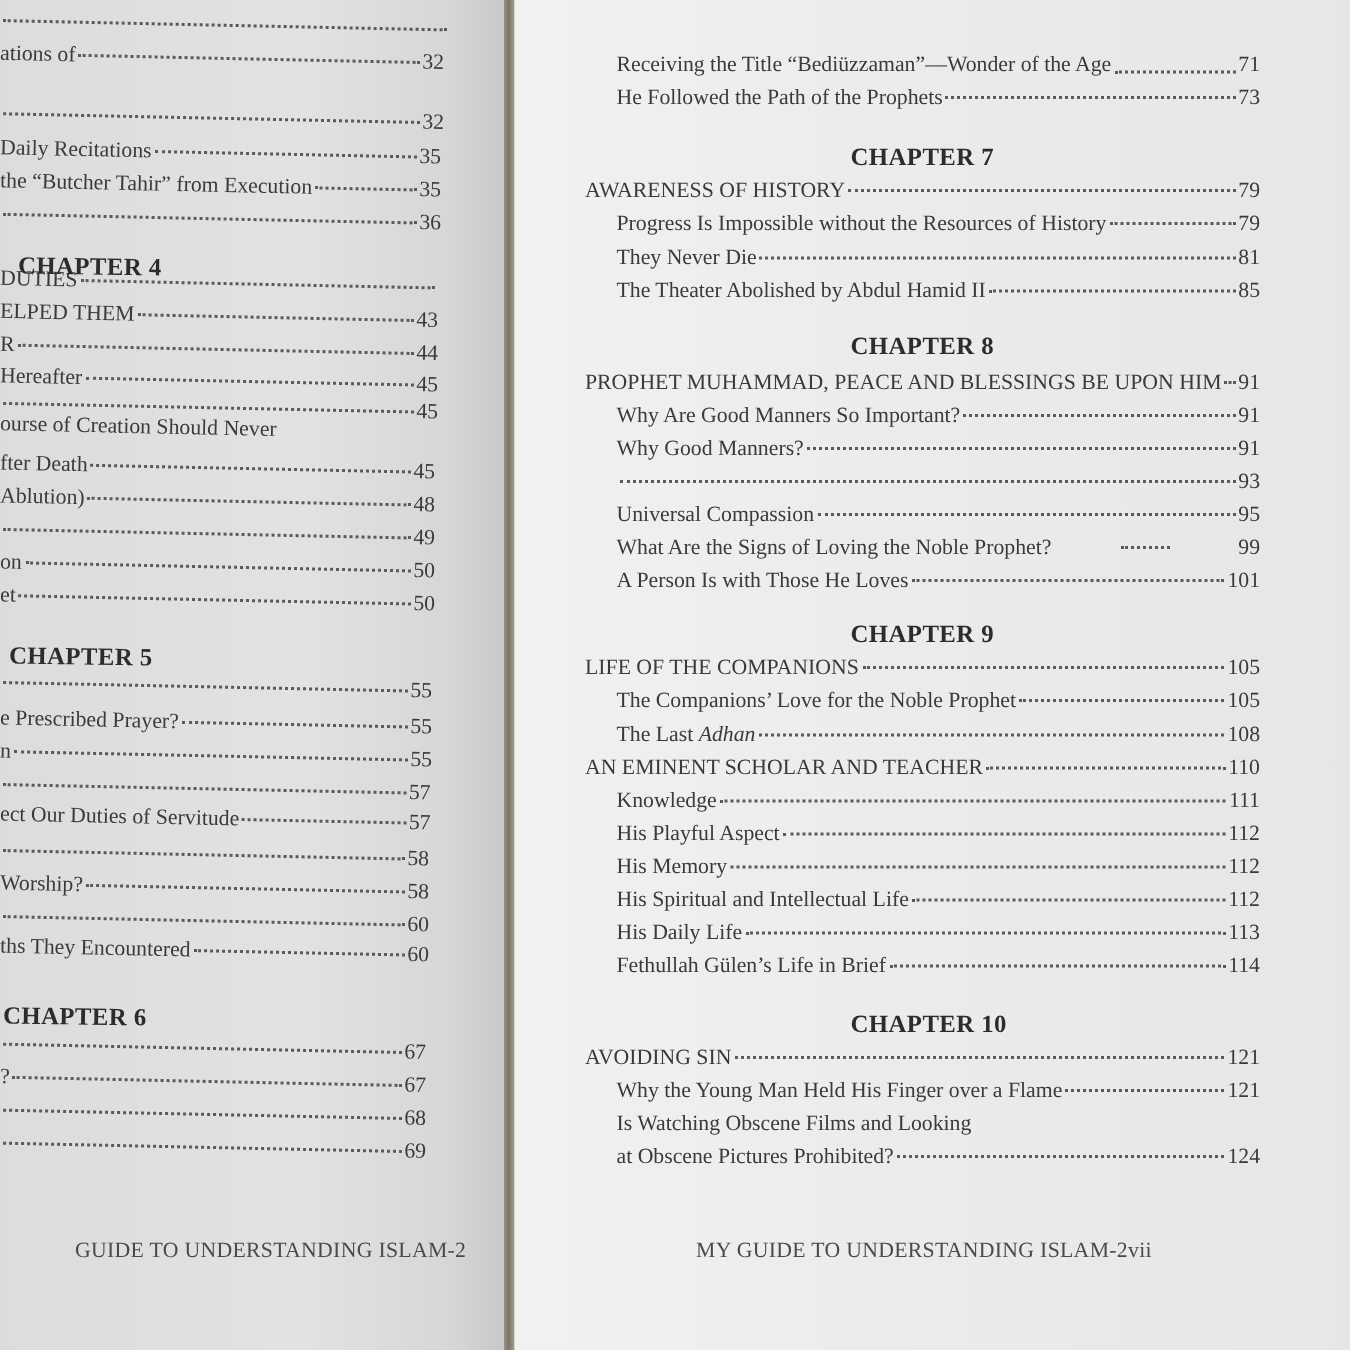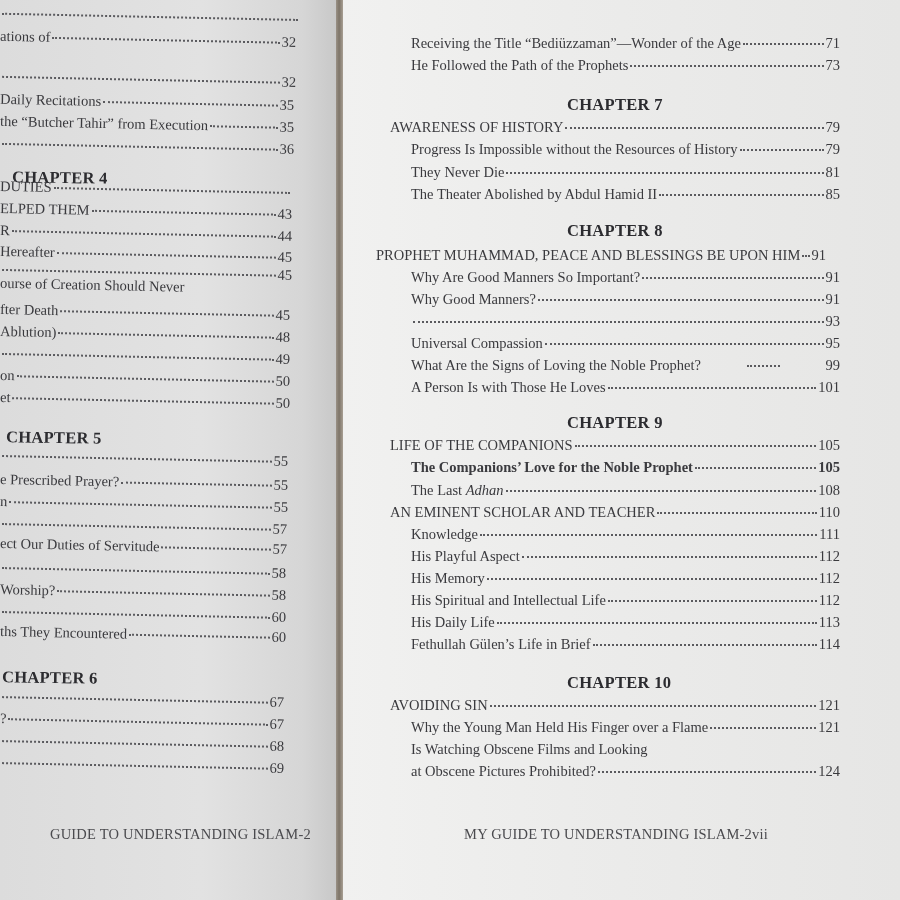--- a/index.html
+++ b/index.html
@@ -197,21 +197,21 @@
       <span class="dots"></span>
       <span class="pg">69</span>
     </div>
     <div class="chapter" style="left: 12px; top: 168px; transform: rotate(0.8deg);">CHAPTER 4</div>
     <div class="chapter" style="left: 6px; top: 428px; transform: rotate(0.8deg);">CHAPTER 5</div>
     <div class="chapter" style="left: 2px; top: 668px; transform: rotate(0.8deg);">CHAPTER 6</div>
     <div class="footer" style="left: 2px; top: 826px; margin-left: 48px;">GUIDE TO UNDERSTANDING ISLAM-2</div>
   </div>
 <div class="gutter"></div>
 <div class="page page-right" id="right-page">
-    <div class="toc-line" style="left: 68px; top: 35px; width: 429px; transform-origin: right center;">
+    <div class="toc-line" style="left: 68px; top: 35px; width: 429px; transform-origin: right center; align-items: flex-end;">
       <span class="title">Receiving the Title “Bediüzzaman”—Wonder of the Age</span>
       <span class="dots"></span>
       <span class="pg">71</span>
     </div>
     <div class="toc-line" style="left: 68px; top: 57px; width: 429px; transform-origin: right center;">
       <span class="title">He Followed the Path of the Prophets</span>
       <span class="dots"></span>
       <span class="pg">73</span>
     </div>
     <div class="chapter" style="left: 224px; top: 95px;">CHAPTER 7</div>
@@ -229,21 +229,21 @@
       <span class="title">They Never Die</span>
       <span class="dots"></span>
       <span class="pg">81</span>
     </div>
     <div class="toc-line" style="left: 68px; top: 186px; width: 429px; transform-origin: right center;">
       <span class="title">The Theater Abolished by Abdul Hamid II</span>
       <span class="dots"></span>
       <span class="pg">85</span>
     </div>
     <div class="chapter" style="left: 224px; top: 221px;">CHAPTER 8</div>
-    <div class="toc-line" style="left: 33px; top: 247px; width: 450px; transform-origin: right center;">
+    <div class="toc-line" style="left: 47px; top: 247px; width: 450px; transform-origin: right center;">
       <span class="title">PROPHET MUHAMMAD, PEACE AND BLESSINGS BE UPON HIM</span>
       <span class="dots"></span>
       <span class="pg">91</span>
     </div>
     <div class="toc-line" style="left: 68px; top: 269px; width: 429px; transform-origin: right center;">
       <span class="title">Why Are Good Manners So Important?</span>
       <span class="dots"></span>
       <span class="pg">91</span>
     </div>
     <div class="toc-line" style="left: 68px; top: 291px; width: 429px; transform-origin: right center;">
@@ -269,21 +269,21 @@
       <span class="title">A Person Is with Those He Loves</span>
       <span class="dots"></span>
       <span class="pg">101</span>
     </div>
     <div class="chapter" style="left: 224px; top: 413px;">CHAPTER 9</div>
     <div class="toc-line" style="left: 47px; top: 437px; width: 450px; transform-origin: right center;">
       <span class="title">LIFE OF THE COMPANIONS</span>
       <span class="dots"></span>
       <span class="pg">105</span>
     </div>
-    <div class="toc-line" style="left: 68px; top: 459px; width: 429px; transform-origin: right center; font-weight: bold;">
+    <div class="toc-line" style="left: 68px; top: 459px; width: 429px; transform-origin: right center;">
       <span class="title">The Companions’ Love for the Noble Prophet</span>
       <span class="dots"></span>
       <span class="pg">105</span>
     </div>
     <div class="toc-line" style="left: 68px; top: 482px; width: 429px; transform-origin: right center;">
       <span class="title">The Last <span class="italic">Adhan</span></span>
       <span class="dots"></span>
       <span class="pg">108</span>
     </div>
     <div class="toc-line" style="left: 47px; top: 504px; width: 450px; transform-origin: right center;">

